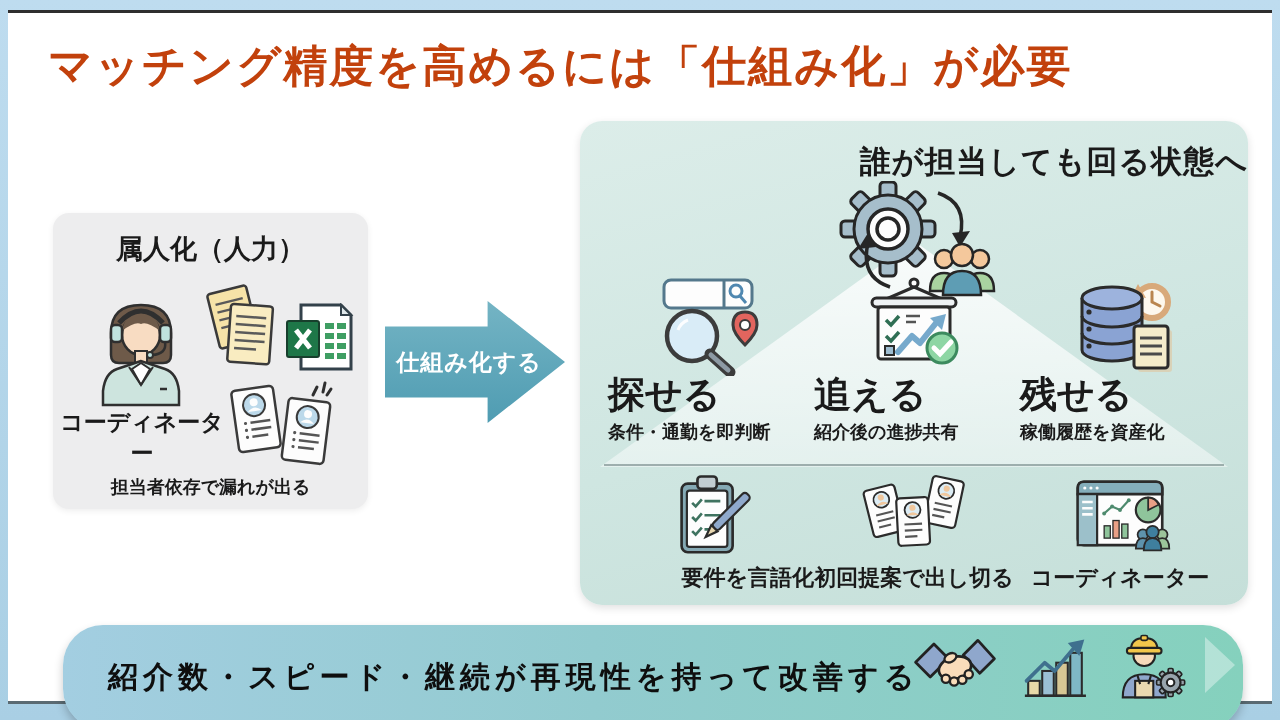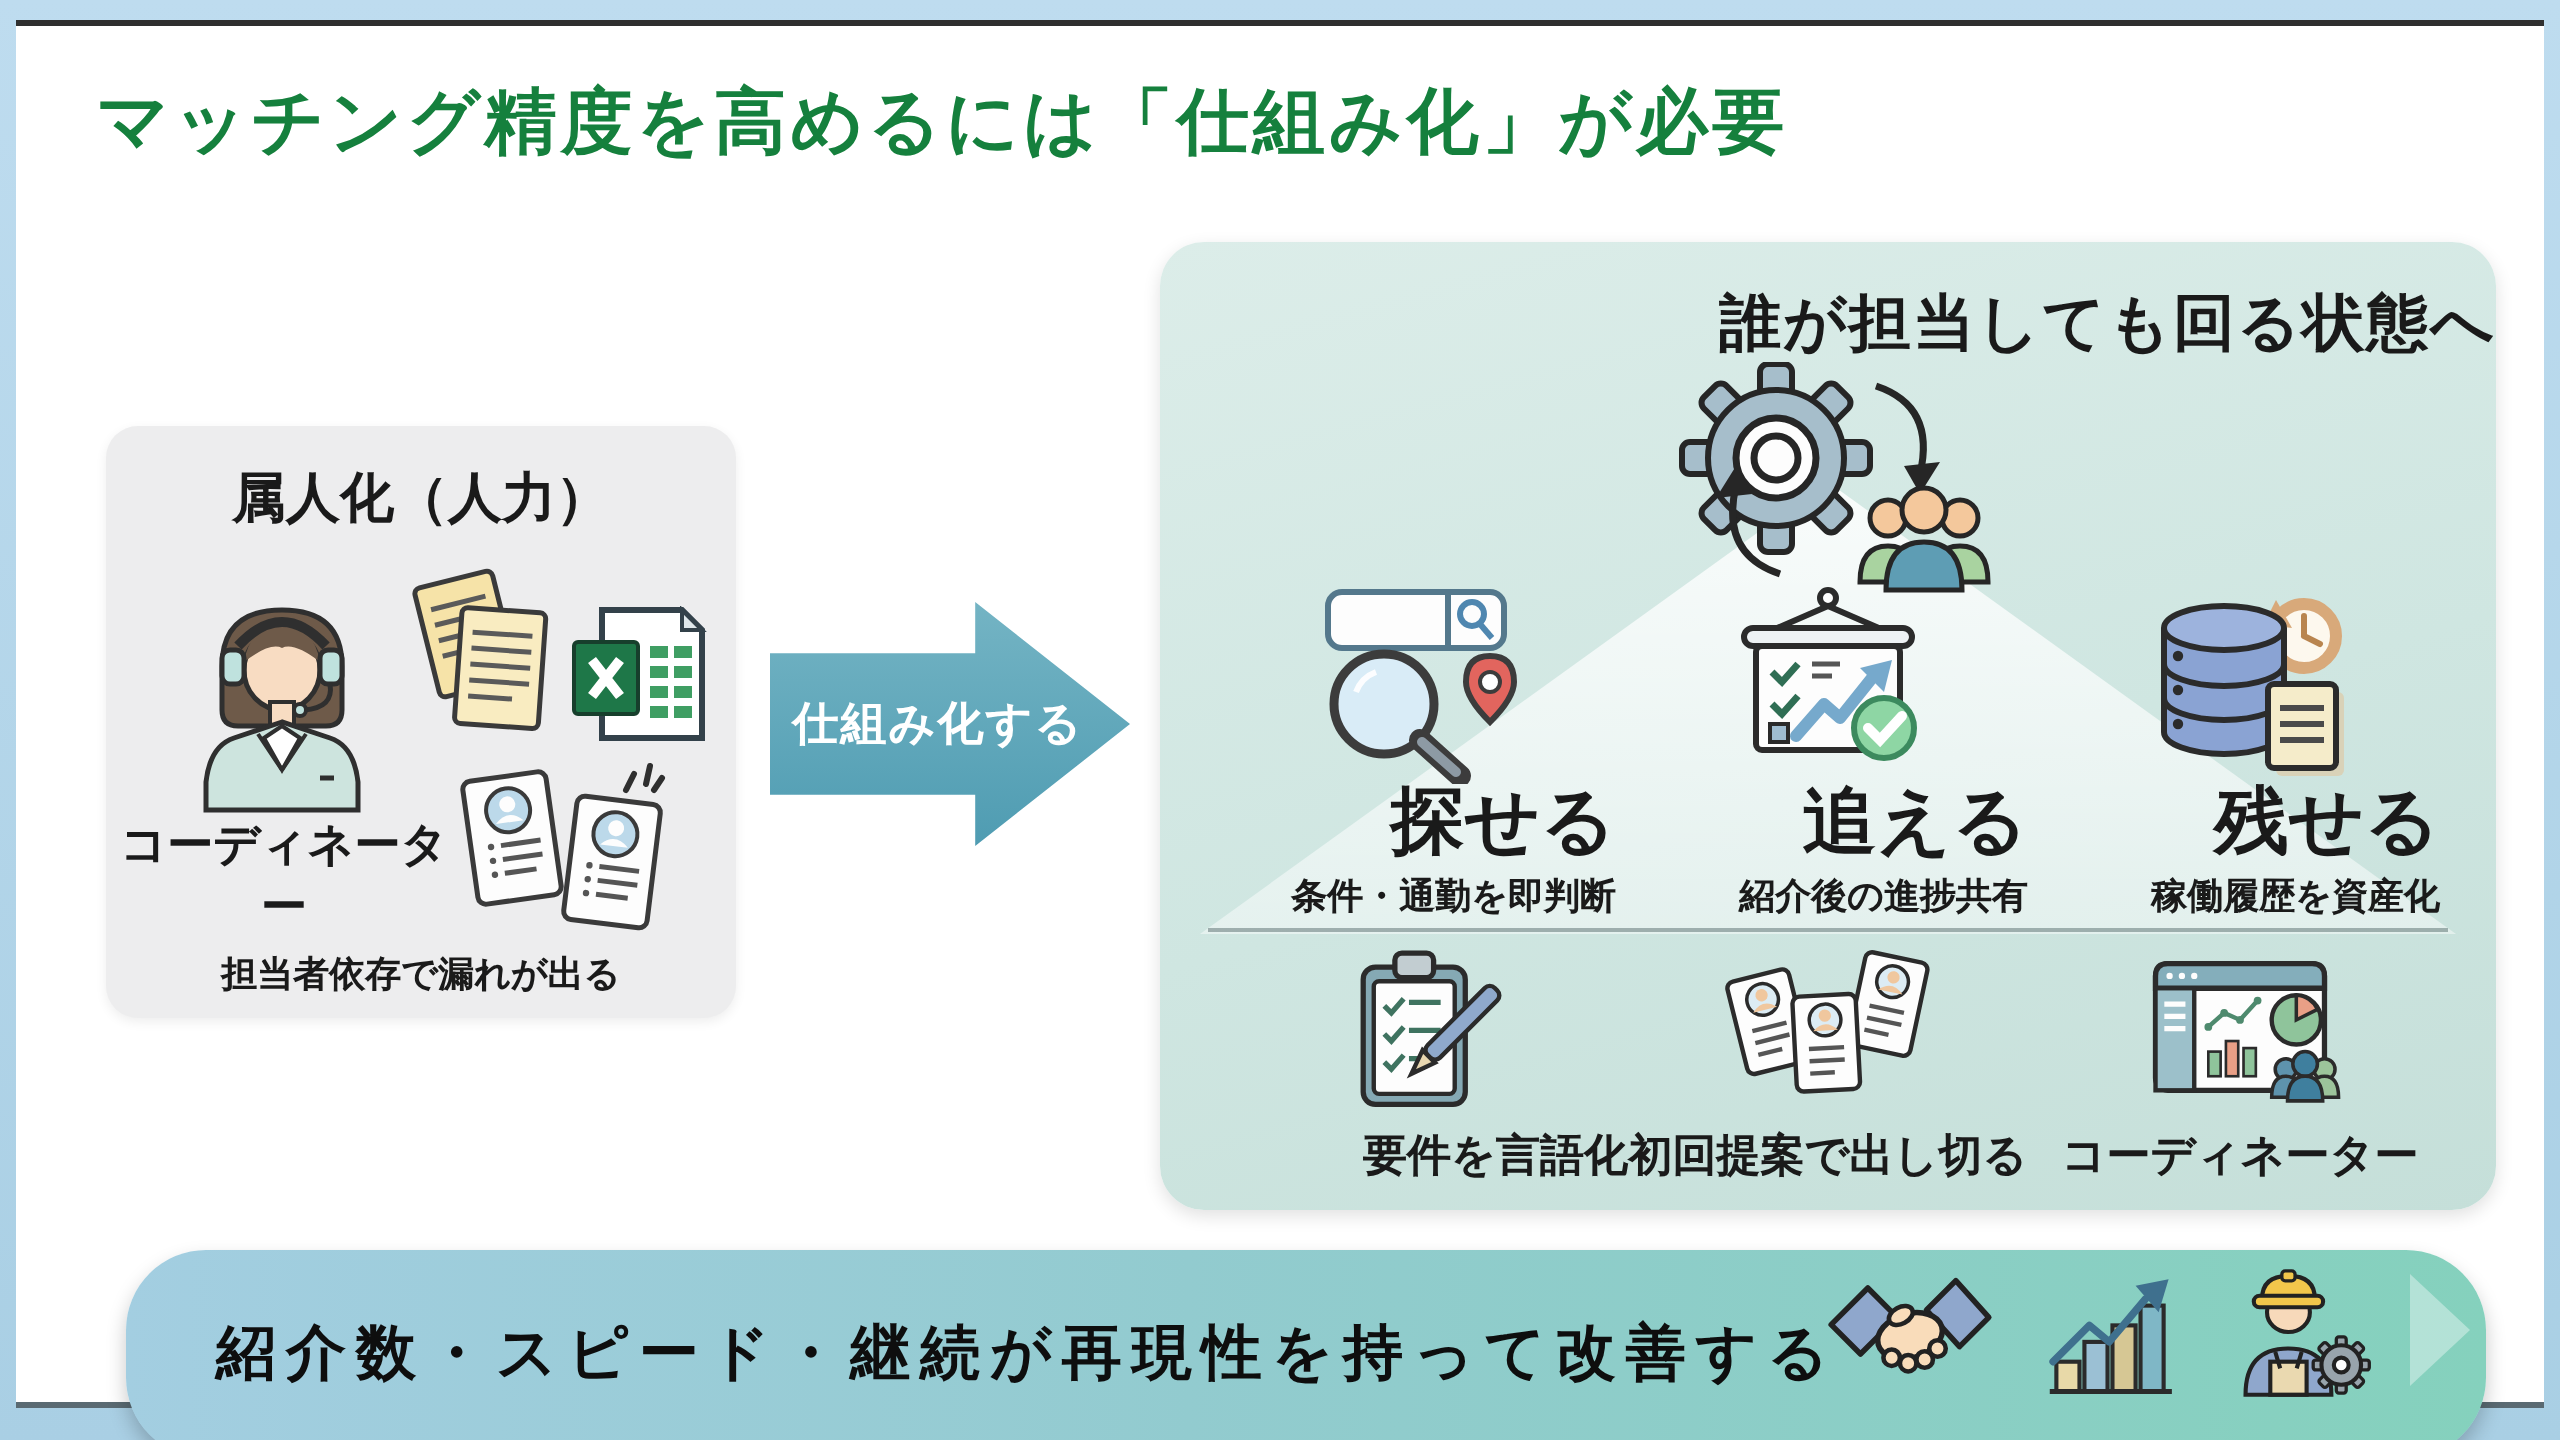--- a/index.html
+++ b/index.html
@@ -1,21 +1,21 @@
 <!DOCTYPE html>
 <html><head>
 <meta charset="utf-8">
 <style>
   html,body{margin:0;padding:0;}
   .stage{position:relative;width:1280px;height:720px;overflow:hidden;
     background:linear-gradient(180deg,#bedcef 0%,#a9cfe4 100%);
     font-family:"Liberation Sans","DejaVu Sans",sans-serif;color:#1a1a1a;}
   .slide{position:absolute;left:8px;top:10px;width:1264px;height:694px;background:#ffffff;
     border-top:3px solid #2f2f2f;border-bottom:3px solid #5a6a72;box-sizing:border-box;}
-  .title{position:absolute;left:40px;top:24px;font-size:36px;font-weight:800;letter-spacing:2px;color:#15803d;white-space:nowrap;}
+  .title{position:absolute;left:40px;top:24px;font-size:44px;font-weight:800;letter-spacing:2px;color:#c2410c;white-space:nowrap;}
 
   
   .left-panel{position:absolute;left:45px;top:200px;width:315px;height:296px;background:#ededee;border-radius:16px;box-shadow:0 2px 6px rgba(0,0,0,.07);}
   .left-heading{position:absolute;top:18px;left:0;width:100%;text-align:center;font-size:27px;font-weight:800;}
   .woman{position:absolute;left:38px;top:80px;}
   .coordinator-label{position:absolute;left:4px;top:194px;width:170px;text-align:center;font-size:23px;font-weight:800;}
   .docs{position:absolute;left:148px;top:66px;}
   .excel{position:absolute;left:232px;top:90px;}
   .cards{position:absolute;left:176px;top:162px;}
   .left-caption{position:absolute;left:0;top:262px;width:100%;text-align:center;font-size:18px;font-weight:800;}
@@ -28,21 +28,21 @@
     font-size:23px;font-weight:800;color:#ffffff;letter-spacing:1px;}
 
   
   .right-panel{position:absolute;left:572px;top:108px;width:668px;height:484px;border-radius:22px;
     background:linear-gradient(165deg,#dcede9 0%,#cfe6e1 55%,#c5dfd9 100%);box-shadow:0 3px 9px rgba(0,0,0,.12);}
   .right-heading{position:absolute;top:20px;left:0;width:100%;text-align:right;font-size:31px;font-weight:800;letter-spacing:1px;}
   .beam{position:absolute;left:20px;top:120px;width:628px;height:226px;
     clip-path:polygon(50% 0%,0% 100%,100% 100%);
     background:linear-gradient(180deg,rgba(255,255,255,.85) 0%,rgba(255,255,255,.45) 100%);}
   .gear-wrap{position:absolute;left:246px;top:60px;}
-  .cap{position:absolute;top:172px;width:200px;text-align:right;}
+  .cap{position:absolute;top:156px;width:200px;text-align:left;}
   .cap .icon-box{height:98px;display:flex;align-items:center;justify-content:center;}
   .cap-label{font-size:37px;font-weight:800;line-height:1.1;}
   .cap-caption{font-size:18px;font-weight:700;margin-top:4px;}
   .cap1{left:28px;} .cap2{left:234px;} .cap3{left:440px;}
   .divider{position:absolute;left:24px;top:343px;width:620px;height:2px;background:rgba(110,130,130,.6);}
   .prac{position:absolute;top:352px;width:212px;text-align:center;}
   .prac .icon-box{height:88px;display:flex;align-items:center;justify-content:center;}
   .prac-label{font-size:22px;font-weight:800;margin-top:2px;white-space:nowrap;}
   .prac1{left:22px;text-align:right;} .prac2{left:228px;} .prac3{left:434px;}
 

